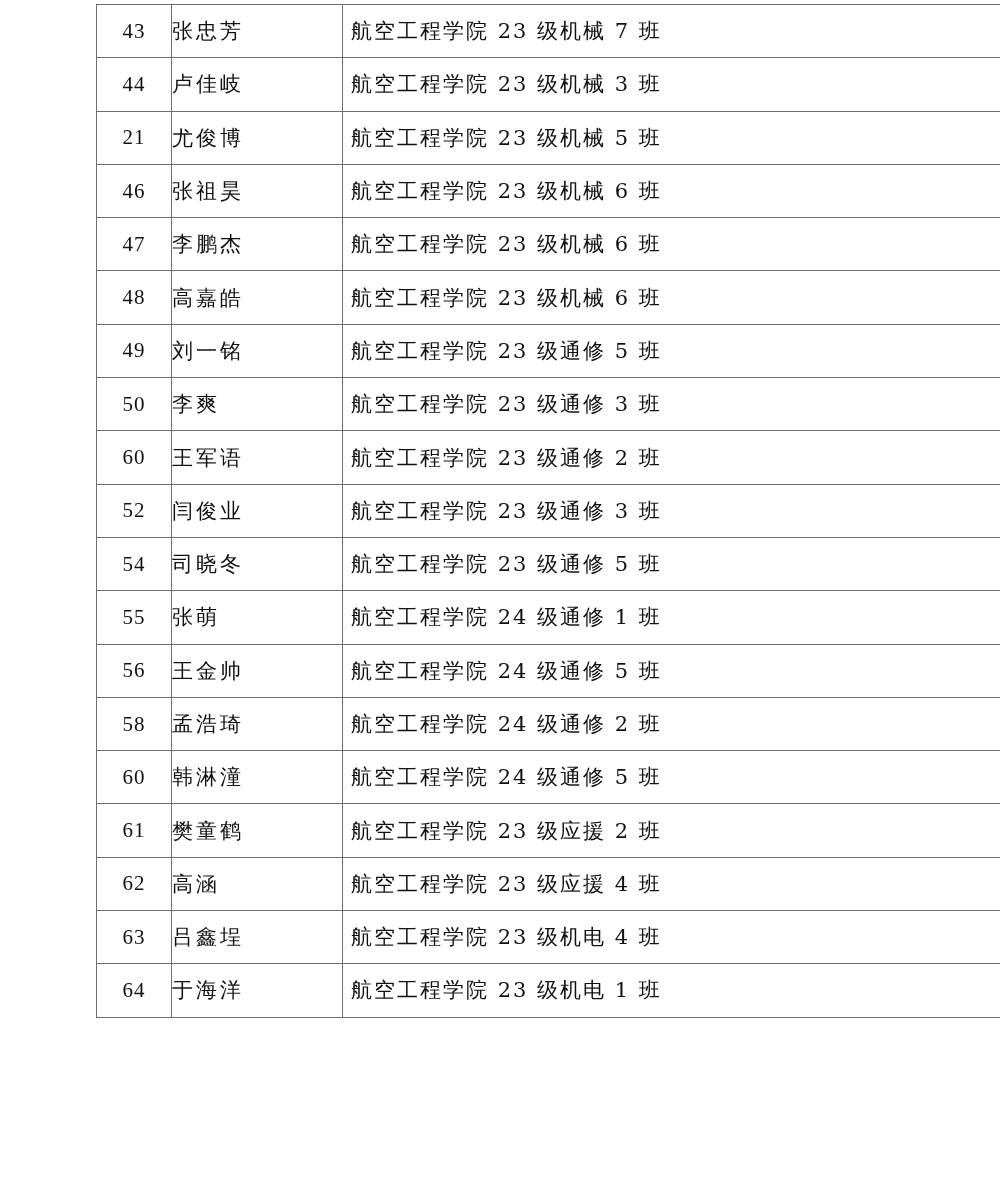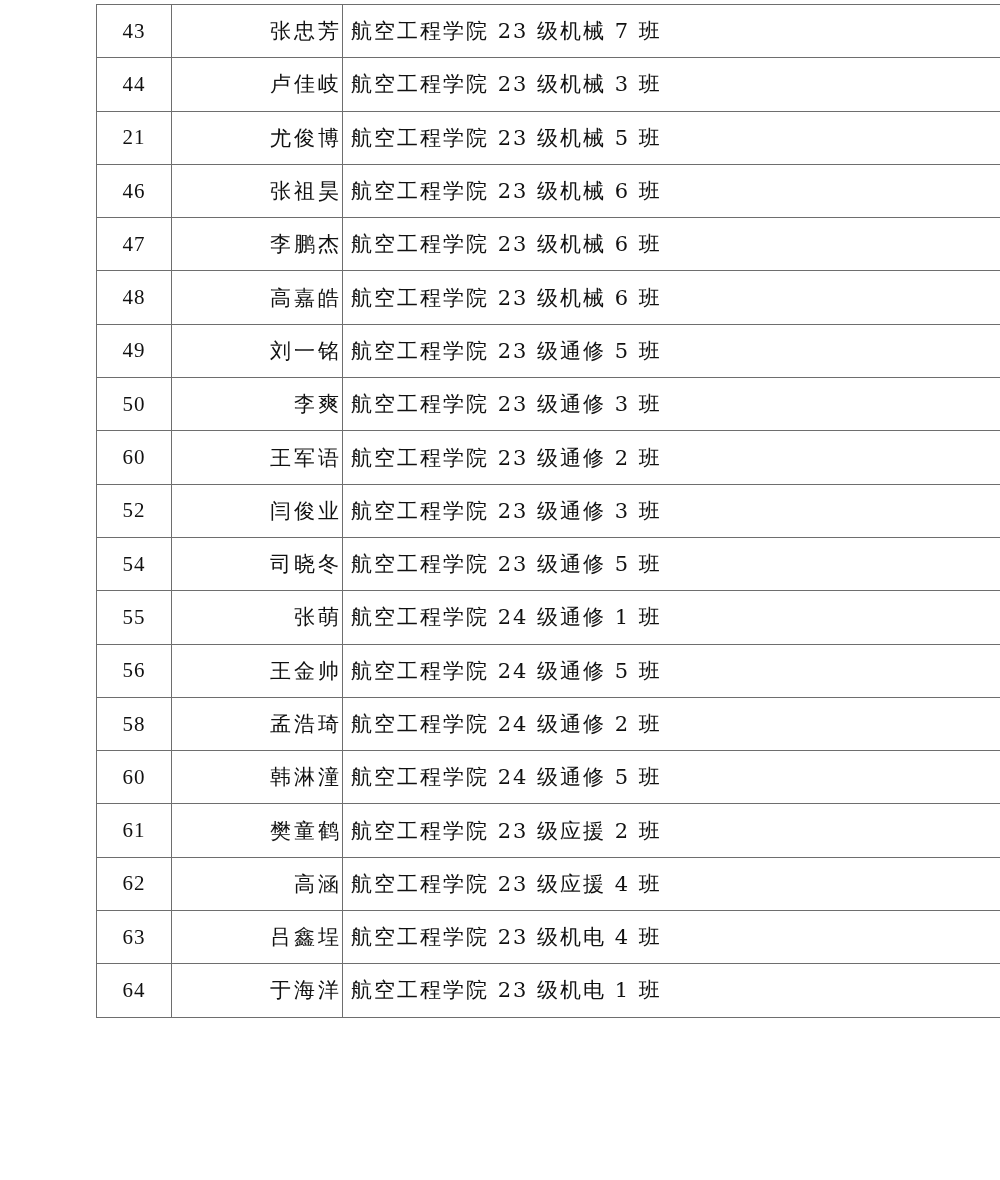--- a/index.html
+++ b/index.html
@@ -26,21 +26,21 @@
     .roster-table td {
       border: 1.5px solid #6e6e6e;
       height: 52.3px;
       padding: 0;
       font-size: 21px;
       vertical-align: middle;
       white-space: nowrap;
       overflow: hidden;
     }
     .col-no { width: 74px; text-align: center; font-family: "Liberation Serif", serif; font-size: 22px; letter-spacing: 1px; }
-    .col-name { width: 170px; text-align: right; letter-spacing: 3px; }
+    .col-name { width: 170px; text-align: left; letter-spacing: 3px; }
     .col-class { text-align: left; padding-left: 8px !important; letter-spacing: 2px; }
   </style>
 </head>
 <body>
 
 <table class="roster-table">
   <tbody id="roster-body">
     <tr>
         <td class="col-no">43</td>
         <td class="col-name">张忠芳</td>

